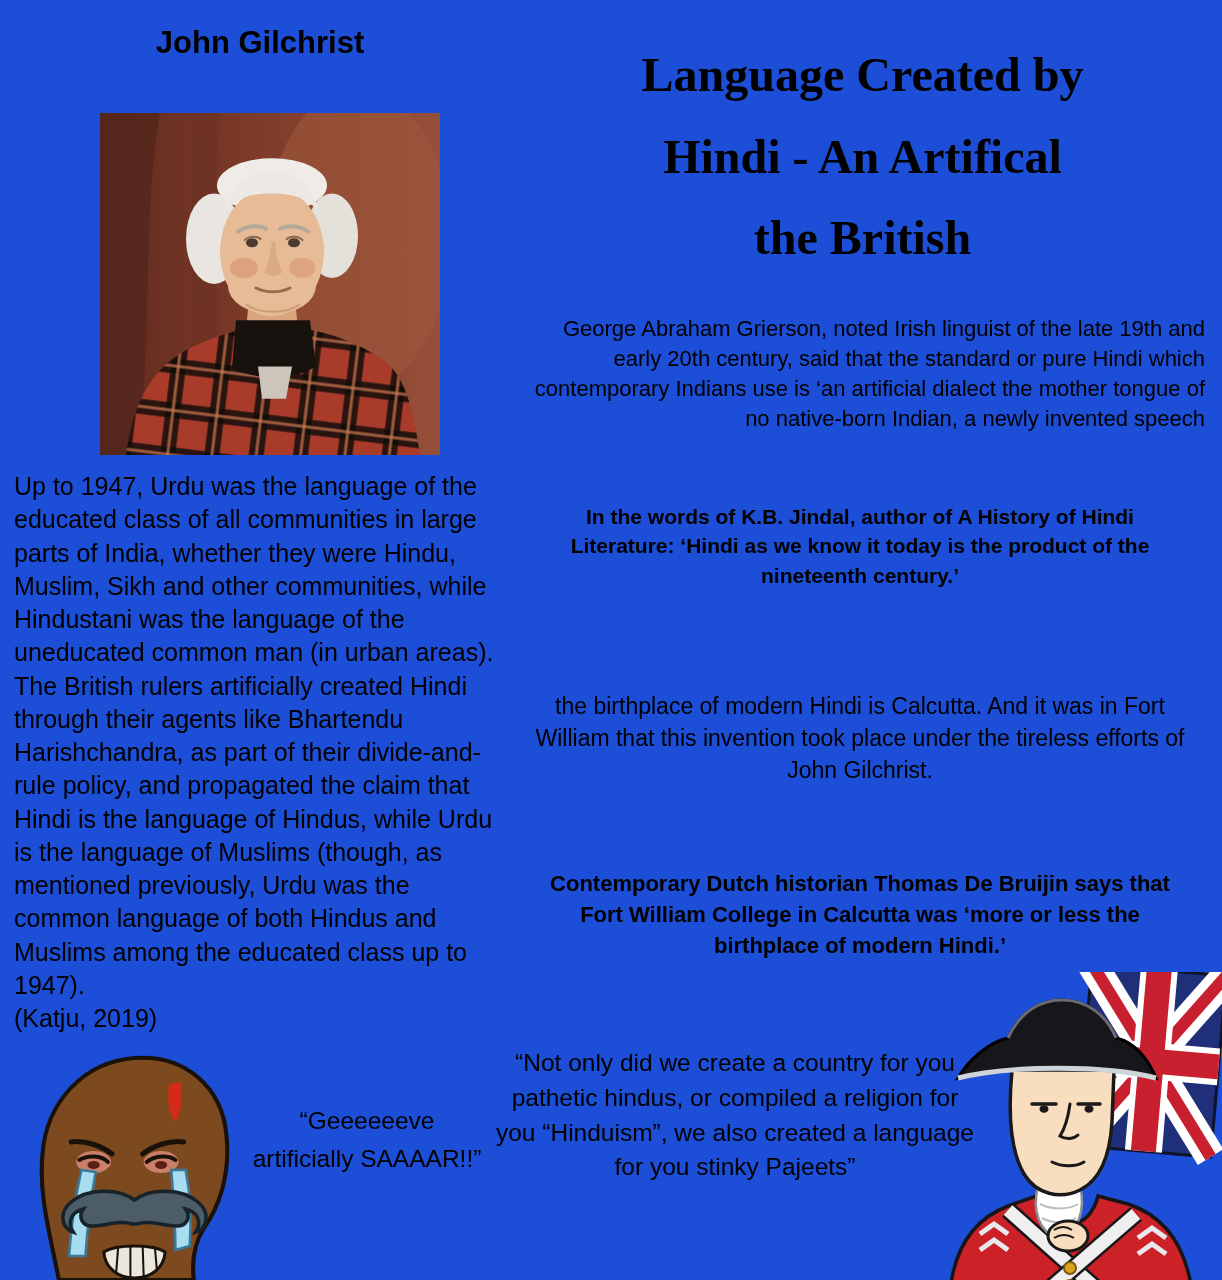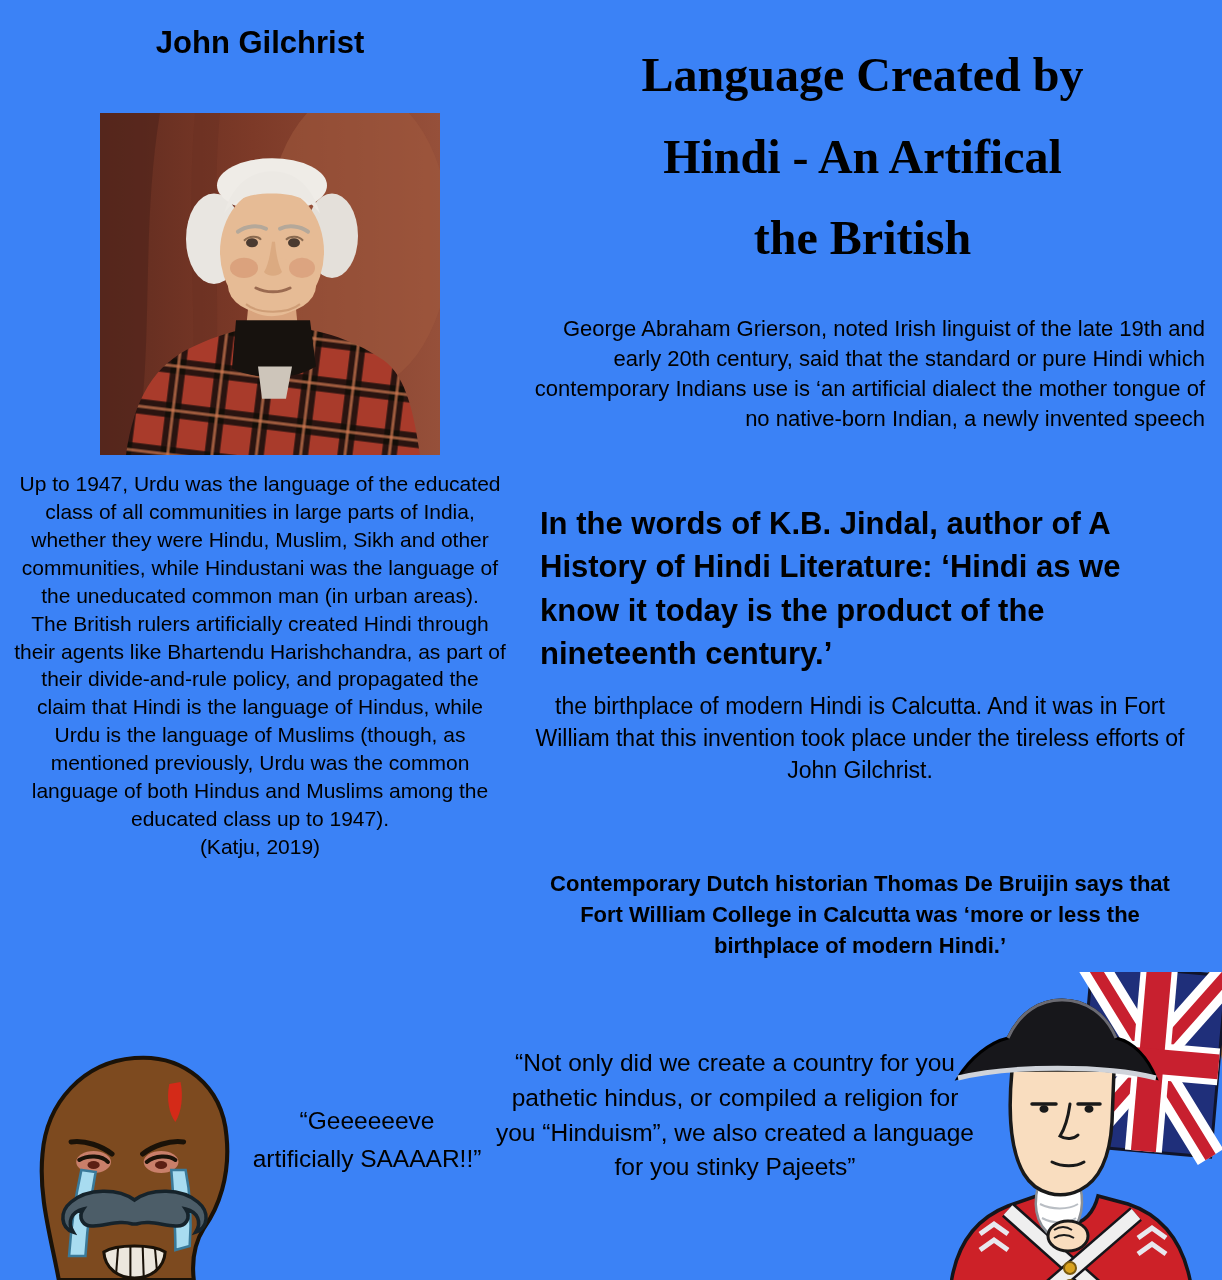--- a/index.html
+++ b/index.html
@@ -1,37 +1,37 @@
 <!DOCTYPE html>
 <html lang="en"><head>
 <meta charset="utf-8">
 <title>Meme Poster Recreation</title>
 <style>
   html, body { margin: 0; padding: 0; background: #ffffff; }
   .canvas {
     position: relative;
     width: 1222px;
     height: 1280px;
-    background: #3b82f6;
+    background: #1d4ed8;
     overflow: hidden;
     color: #000000;
     font-family: "Liberation Sans", sans-serif;
   }
   .abs { position: absolute; }
 
   
   .heading {
     left: 40px; top: 20px; width: 440px;
     text-align: center; font-size: 31px; font-weight: bold; line-height: 1.48;
   }
   .portrait { left: 100px; top: 113px; width: 340px; height: 342px; }
   .portrait svg { display: block; width: 100%; height: 100%; }
   .left-text {
     left: 14px; top: 470px; width: 492px;
-    text-align: center; font-size: 21px; line-height: 1.33;
+    text-align: left; font-size: 25px; line-height: 1.33;
   }
   .left-text p { margin: 0; }
   .crying-wojak { left: 20px; top: 1026px; width: 230px; height: 254px; }
   .crying-wojak svg { display: block; width: 100%; height: 100%; }
   .wojak-quote {
     left: 248px; top: 1102px; width: 238px;
     text-align: center; font-size: 24.5px; line-height: 1.55;
   }
 
   
@@ -40,21 +40,21 @@
     text-align: center;
     font-family: "Liberation Serif", serif;
     font-weight: bold; font-size: 48px; line-height: 1.7;
   }
   .p-grierson {
     left: 515px; top: 314px; width: 690px;
     text-align: right; font-size: 22px; line-height: 1.37;
   }
   .p-jindal {
     left: 540px; top: 502px; width: 640px;
-    text-align: left; font-size: 31px; font-weight: bold; line-height: 1.4;
+    text-align: center; font-size: 21px; font-weight: bold; line-height: 1.4;
   }
   .p-birthplace {
     left: 535px; top: 690px; width: 650px;
     text-align: center; font-size: 23px; line-height: 1.4;
   }
   .p-bruijin {
     left: 528px; top: 868px; width: 664px;
     text-align: center; font-size: 22px; font-weight: bold; line-height: 1.42;
   }
   .redcoat-quote {

